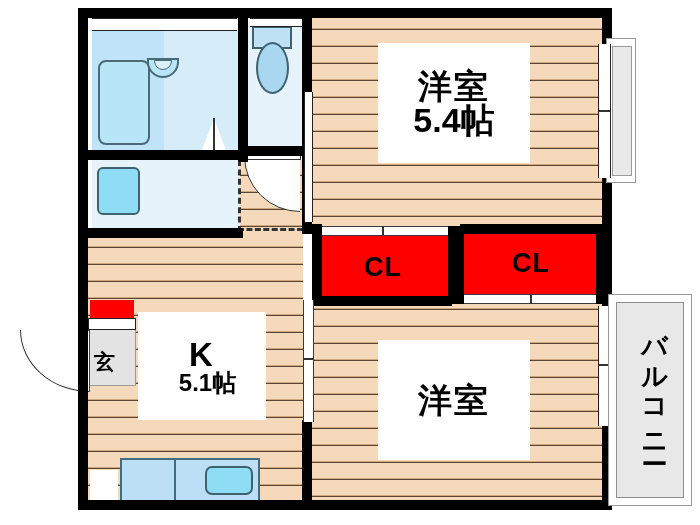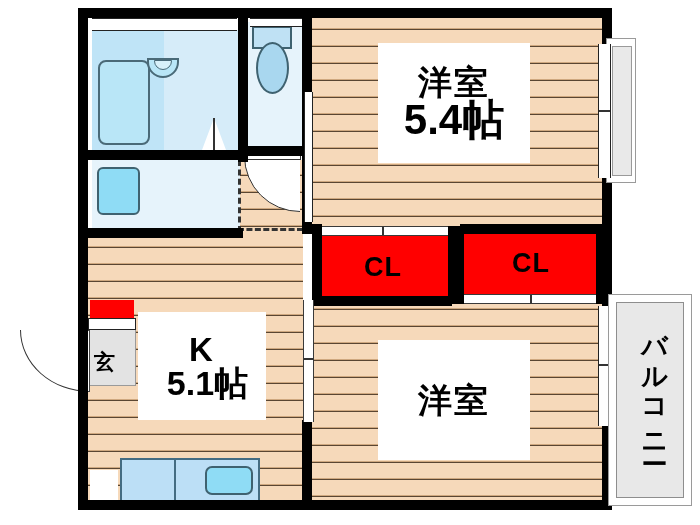--- a/index.html
+++ b/index.html
@@ -104,23 +104,23 @@
     background: #ffffff;
     display: flex;
     flex-direction: column;
     align-items: center;
     justify-content: center;
     line-height: 1.0;
     color: #000;
     font-weight: 700;
   }
   .rl-name { font-size: 34px; letter-spacing: 2px; }
-  .rl-size { font-size: 42px; letter-spacing: 0px; }
+  .rl-size { font-size: 34px; letter-spacing: 0px; }
   .k-label .rl-name { font-size: 33px; }
-  .k-label .rl-size { font-size: 34px; margin-left: 11px; }
+  .k-label .rl-size { font-size: 24px; margin-left: 11px; }
 
   
   .genkan-tile {
     background: #e3e3e3;
     border: 1.5px solid #9a9a9a;
   }
   .genkan-text {
     position: absolute;
     font-size: 21px;
     font-weight: 700;

